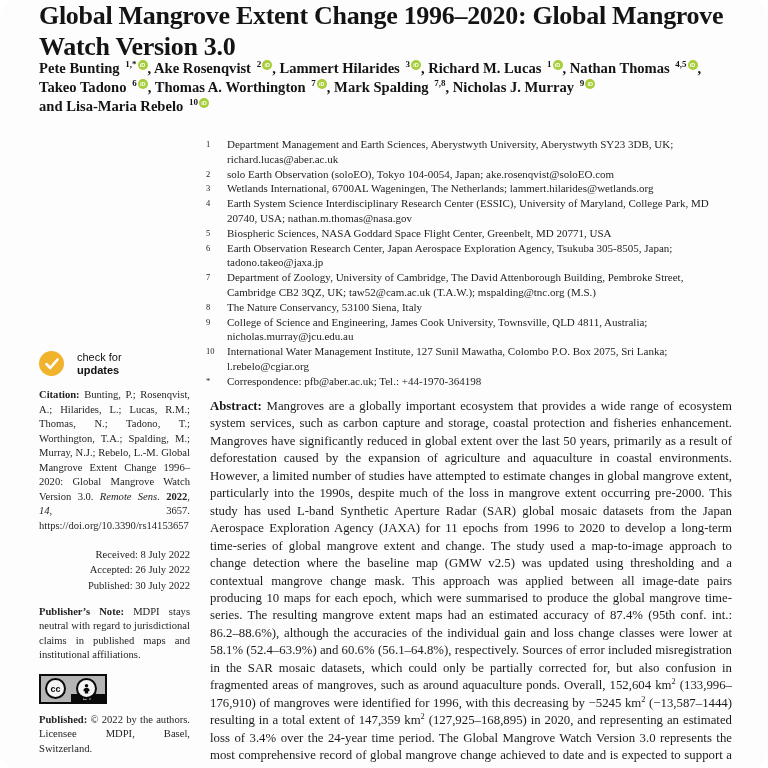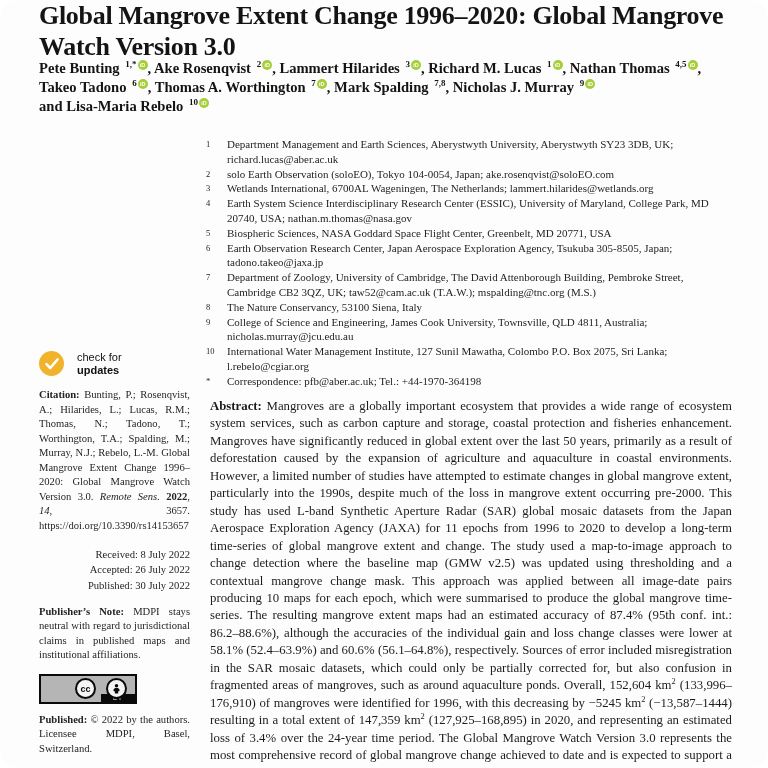--- a/index.html
+++ b/index.html
@@ -44,21 +44,21 @@
     display:flex;align-items:center;justify-content:center;}
   .badge-text{font-family:"Liberation Sans","DejaVu Sans",sans-serif;font-size:11px;line-height:12.5px;color:#111;}
   .badge-text .bold{font-weight:700;}
   .cite{margin-bottom:14px !important;}
   .editors{margin-bottom:13px !important;}
   .dates{margin-bottom:12px;}
   .dates p{line-height:15.3px;text-align:right;}
   .pubnote{margin-bottom:11px !important;}
   .ccbadge{
     position:relative;width:64px;height:26px;background:#b5b5b5;
-    border:2px solid #0a0a0a;margin-bottom:9px;display:flex;align-items:center;cursor:pointer;padding-left:30px;
+    border:2px solid #0a0a0a;margin-bottom:9px;display:flex;align-items:center;cursor:pointer;
   }
   .cc-circle{
     width:17px;height:17px;border-radius:50%;border:2px solid #0a0a0a;background:#f5f5f5;
     font-family:"Liberation Sans",sans-serif;font-size:9px;font-weight:700;color:#0a0a0a;
     display:flex;align-items:center;justify-content:center;margin-left:4px;
   }
   .by-circle{
     width:17px;height:17px;border-radius:50%;border:2px solid #0a0a0a;background:#f5f5f5;
     display:flex;align-items:center;justify-content:center;margin-left:10px;position:relative;z-index:2;
   }

